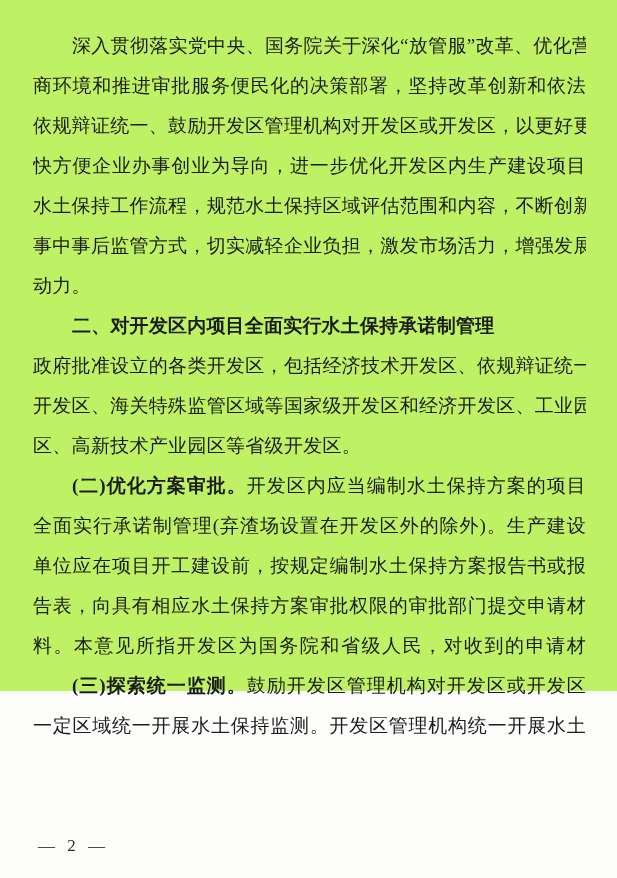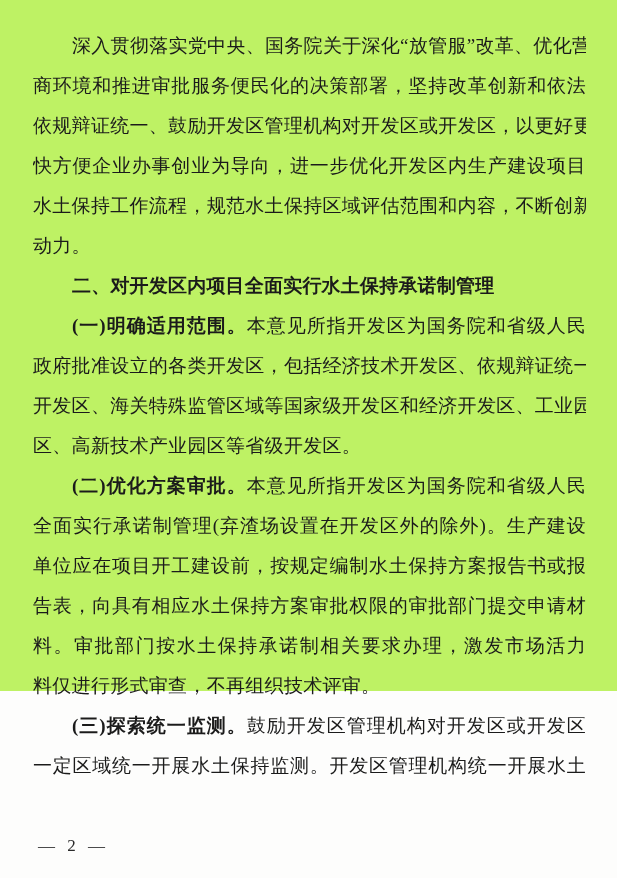--- a/index.html
+++ b/index.html
@@ -66,29 +66,28 @@
 </head>
 <body>
 
 <div class="page">
   <div class="doc" id="doc">
       <div class="line indent"><span>深入贯彻落实党中央、国务院关于深化“放管服”改革、优化营</span></div>
       <div class="line"><span>商环境和推进审批服务便民化的决策部署，坚持改革创新和依法</span></div>
       <div class="line"><span>依规辩证统一、鼓励开发区管理机构对开发区或开发区，以更好更</span></div>
       <div class="line"><span>快方便企业办事创业为导向，进一步优化开发区内生产建设项目</span></div>
       <div class="line"><span>水土保持工作流程，规范水土保持区域评估范围和内容，不断创新</span></div>
+      <div class="line"><span>事中事后监管方式，切实减轻企业负担，激发市场活力，增强发展</span></div>
       <div class="line lastline"><span>动力。</span></div>
       <div class="line indent lastline heading"><span class="b">二、对开发区内项目全面实行水土保持承诺制管理</span></div>
-      <div class="line indent"><span class="b">(一)明确适用范围。</span><span>本意见所指开发区为国务院和省级人民</span></div>
       <div class="line"><span>政府批准设立的各类开发区，包括经济技术开发区、依规辩证统一</span></div>
       <div class="line"><span>开发区、海关特殊监管区域等国家级开发区和经济开发区、工业园</span></div>
       <div class="line lastline"><span>区、高新技术产业园区等省级开发区。</span></div>
-      <div class="line indent"><span class="b">(二)优化方案审批。</span><span>本意见所指开发区为国务院和省级人民</span></div>
+      <div class="line indent"><span class="b">(二)优化方案审批。</span><span>开发区内应当编制水土保持方案的项目</span></div>
       <div class="line"><span>全面实行承诺制管理(弃渣场设置在开发区外的除外)。生产建设</span></div>
       <div class="line"><span>单位应在项目开工建设前，按规定编制水土保持方案报告书或报</span></div>
       <div class="line"><span>告表，向具有相应水土保持方案审批权限的审批部门提交申请材</span></div>
-      <div class="line"><span>料。审批部门按水土保持承诺制相关要求办理，激发市场活力</span></div>
-      <div class="line lastline"><span>料仅进行形式审查，不再组织技术评审。</span></div>
+      <div class="line"><span>料。本意见所指开发区为国务院和省级人民，对收到的申请材</span></div>
       <div class="line indent"><span class="b">(三)探索统一监测。</span><span>鼓励开发区管理机构对开发区或开发区</span></div>
       <div class="line"><span>一定区域统一开展水土保持监测。开发区管理机构统一开展水土</span></div>
     </div>
   <div class="footer">— 2 —</div>
 </div>
 
 </body></html>

